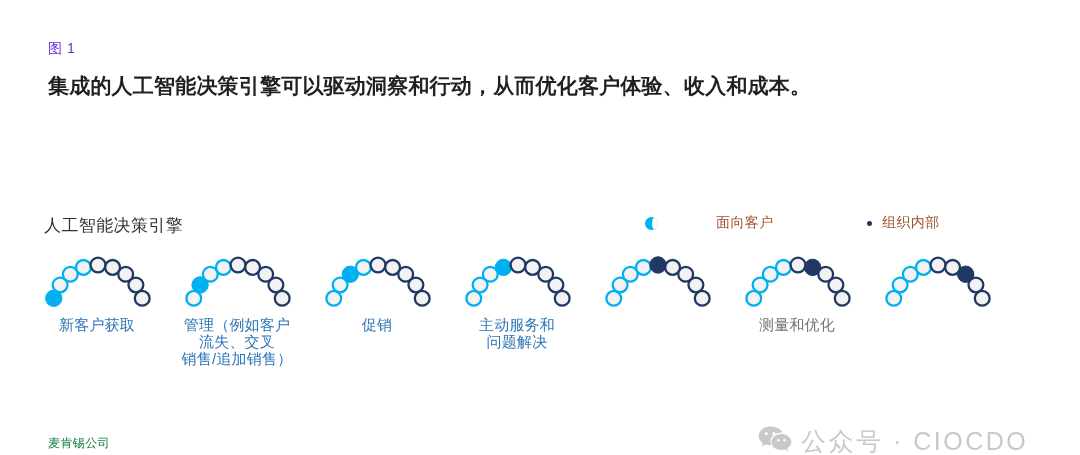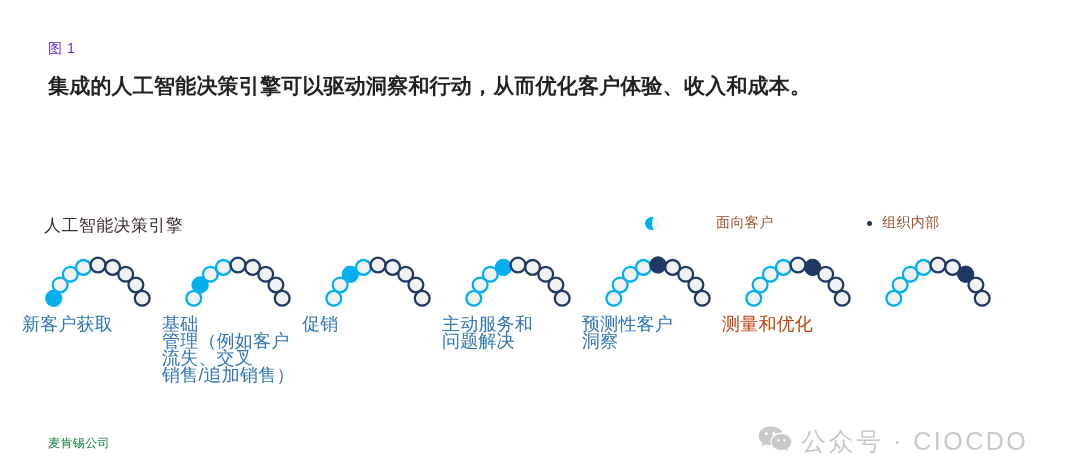--- a/index.html
+++ b/index.html
@@ -126,27 +126,28 @@
     position: absolute;
     left: 0;
     top: 272px;
     width: 1080px;
     height: 110px;
   }
   .arc-label {
     position: absolute;
     top: 0;
     width: 150px;
-    font-size: 18px;
+    text-align: center;
+    font-size: 15px;
     line-height: 17px;
     color: #2e75b6;
     letter-spacing: 0.2px;
   }
   .arc-label .line-gray {
-    color: #c2410c;
+    color: #737373;
   }
 
   
   #source {
     position: absolute;
     left: 48px;
     top: 391px;
     font-size: 12px;
     color: #15803d;
     letter-spacing: 0.4px;
@@ -336,35 +337,30 @@
           <circle cx="114.21803801316267" cy="49.32068163241801" r="7.4" fill="#f2f2f2" stroke="#1f3864" stroke-width="2.3"></circle>
         </svg>
       </div>
     </div>
 
   <div id="labels">
       <div class="arc-label" style="left: 22px;">
         <div>新客户获取</div>
       </div>
       <div class="arc-label" style="left: 162px;">
-        <div>基础</div>
         <div>管理（例如客户</div>
         <div>流失、交叉</div>
         <div>销售/追加销售）</div>
       </div>
       <div class="arc-label" style="left: 442px;">
         <div>主动服务和</div>
         <div>问题解决</div>
       </div>
       <div class="arc-label" style="left: 302px;">
         <div>促销</div>
-      </div>
-      <div class="arc-label" style="left: 582px;">
-        <div>预测性客户</div>
-        <div>洞察</div>
       </div>
       <div class="arc-label" style="left: 722px;">
         <div class="line-gray">测量和优化</div>
       </div>
     </div>
 
   <div id="source">麦肯锡公司</div>
 
   <div id="watermark">
     <span>

